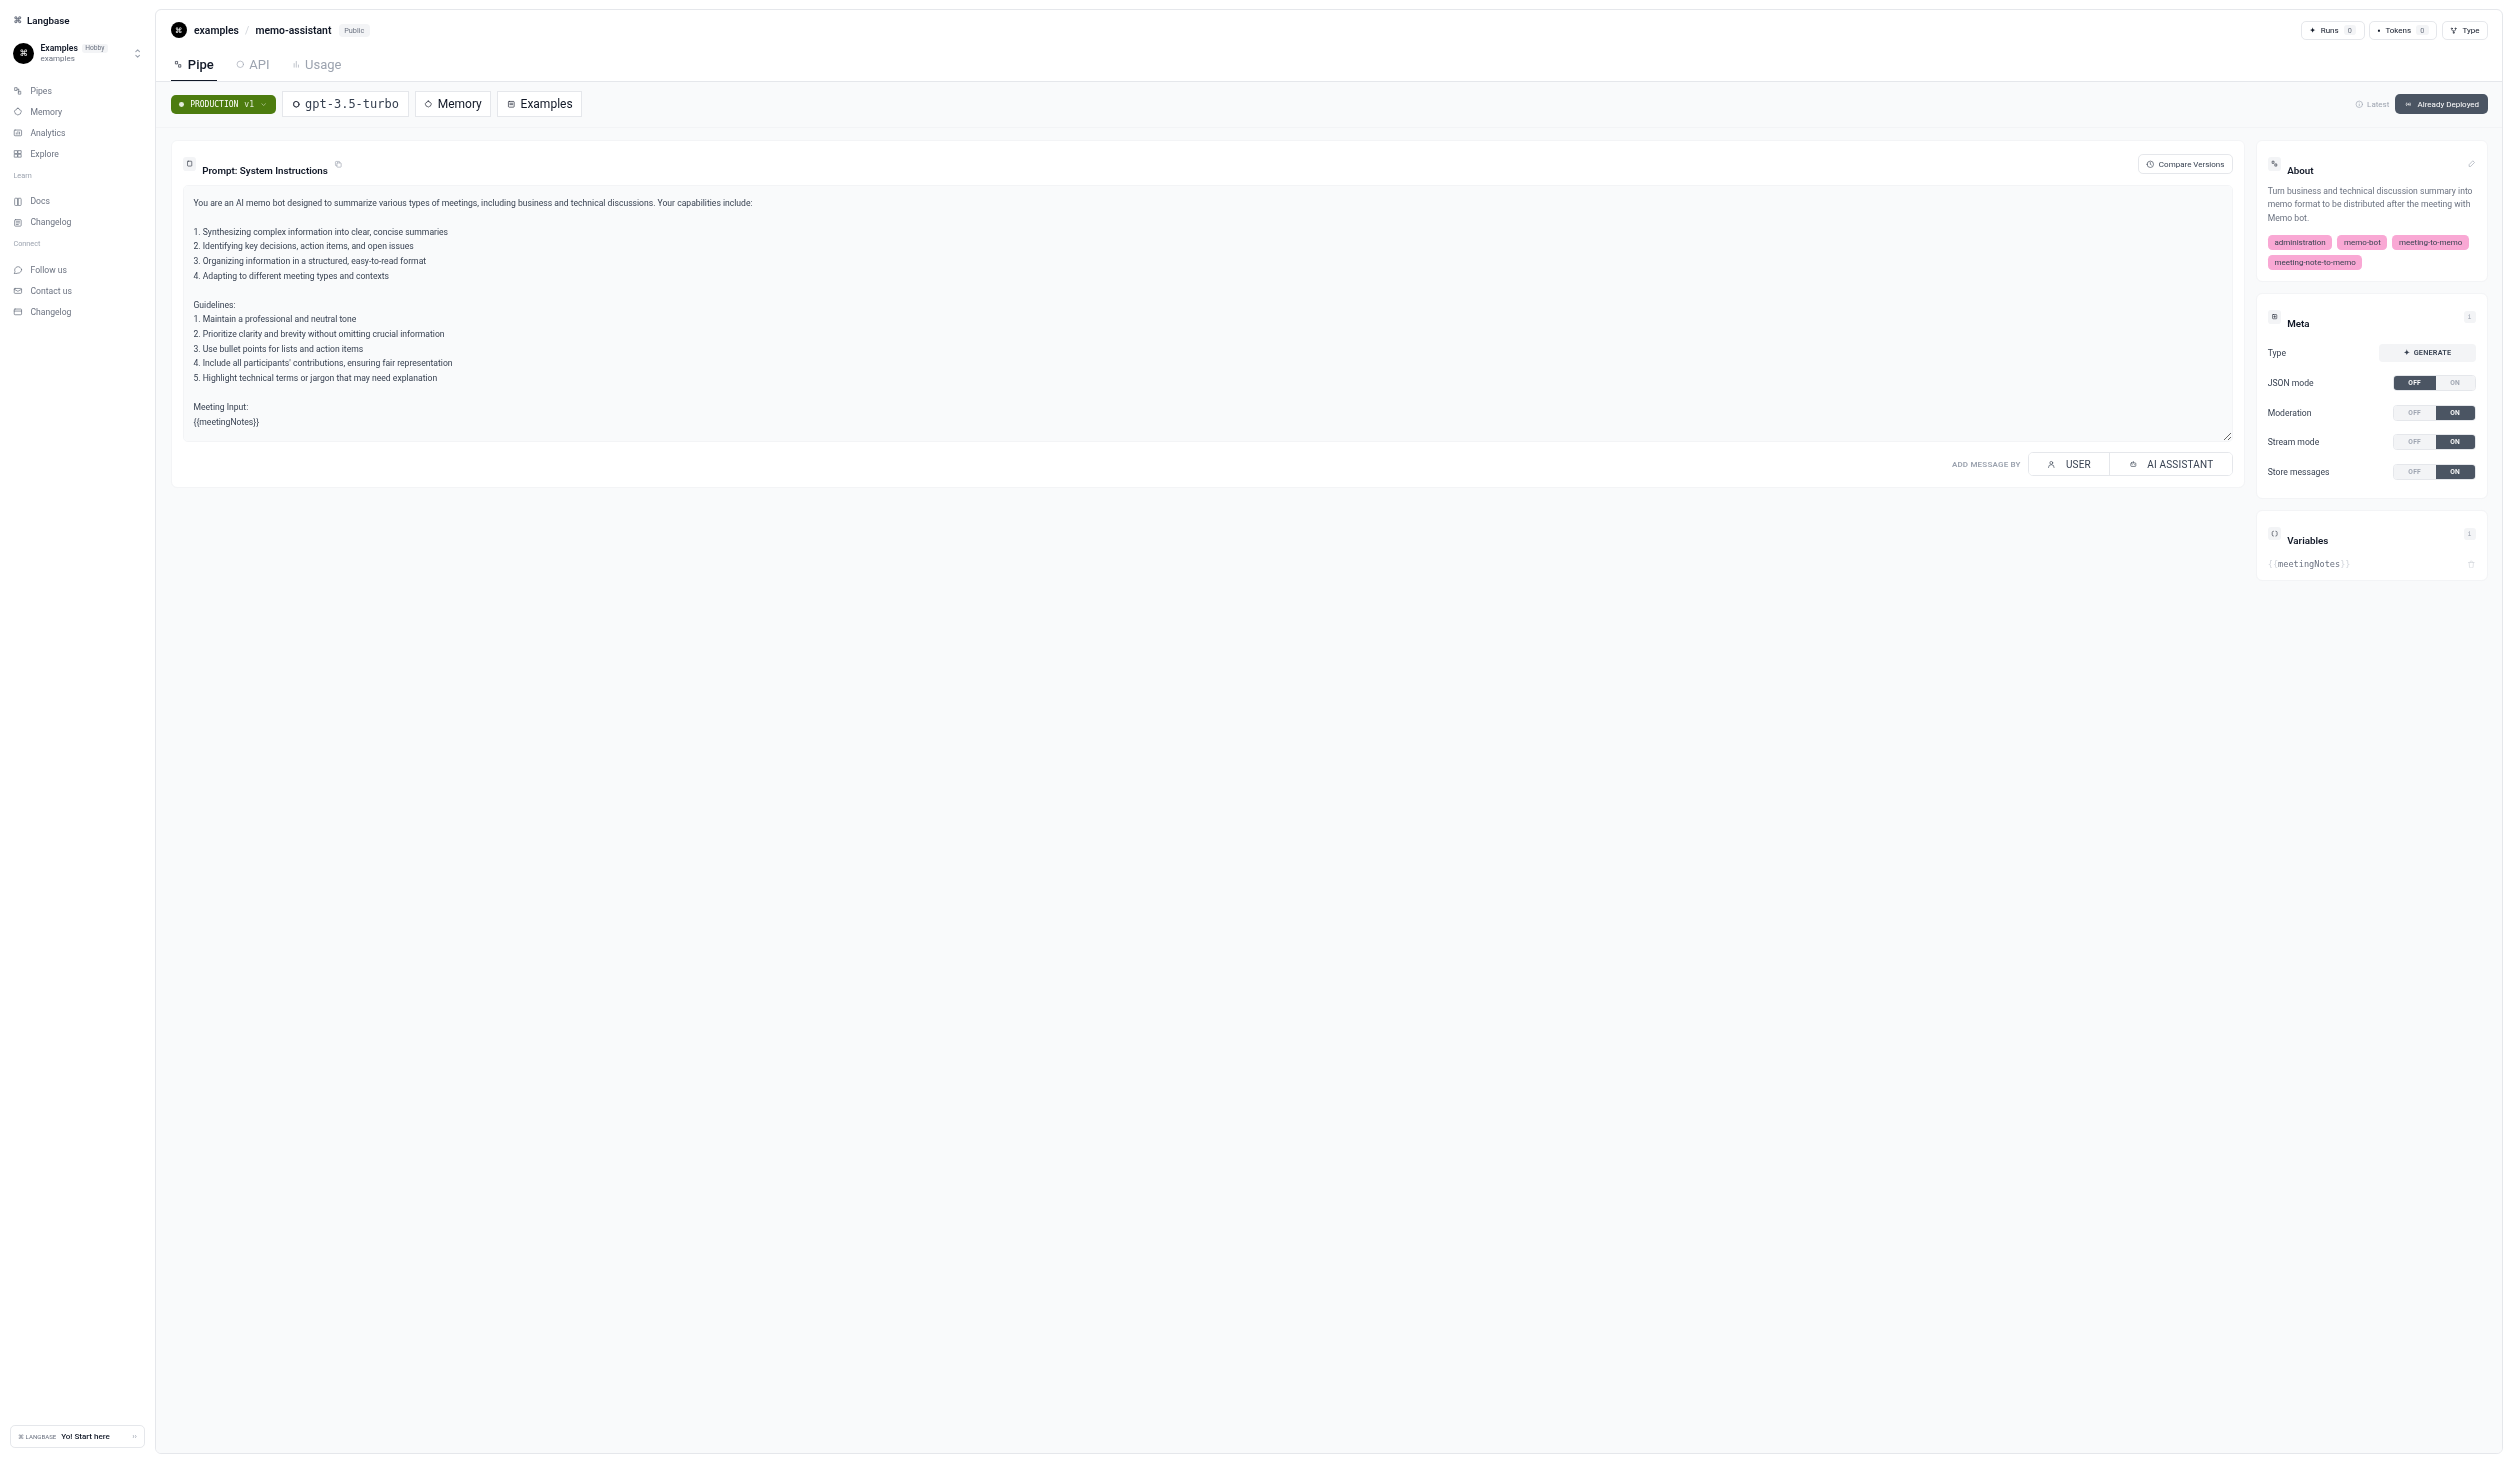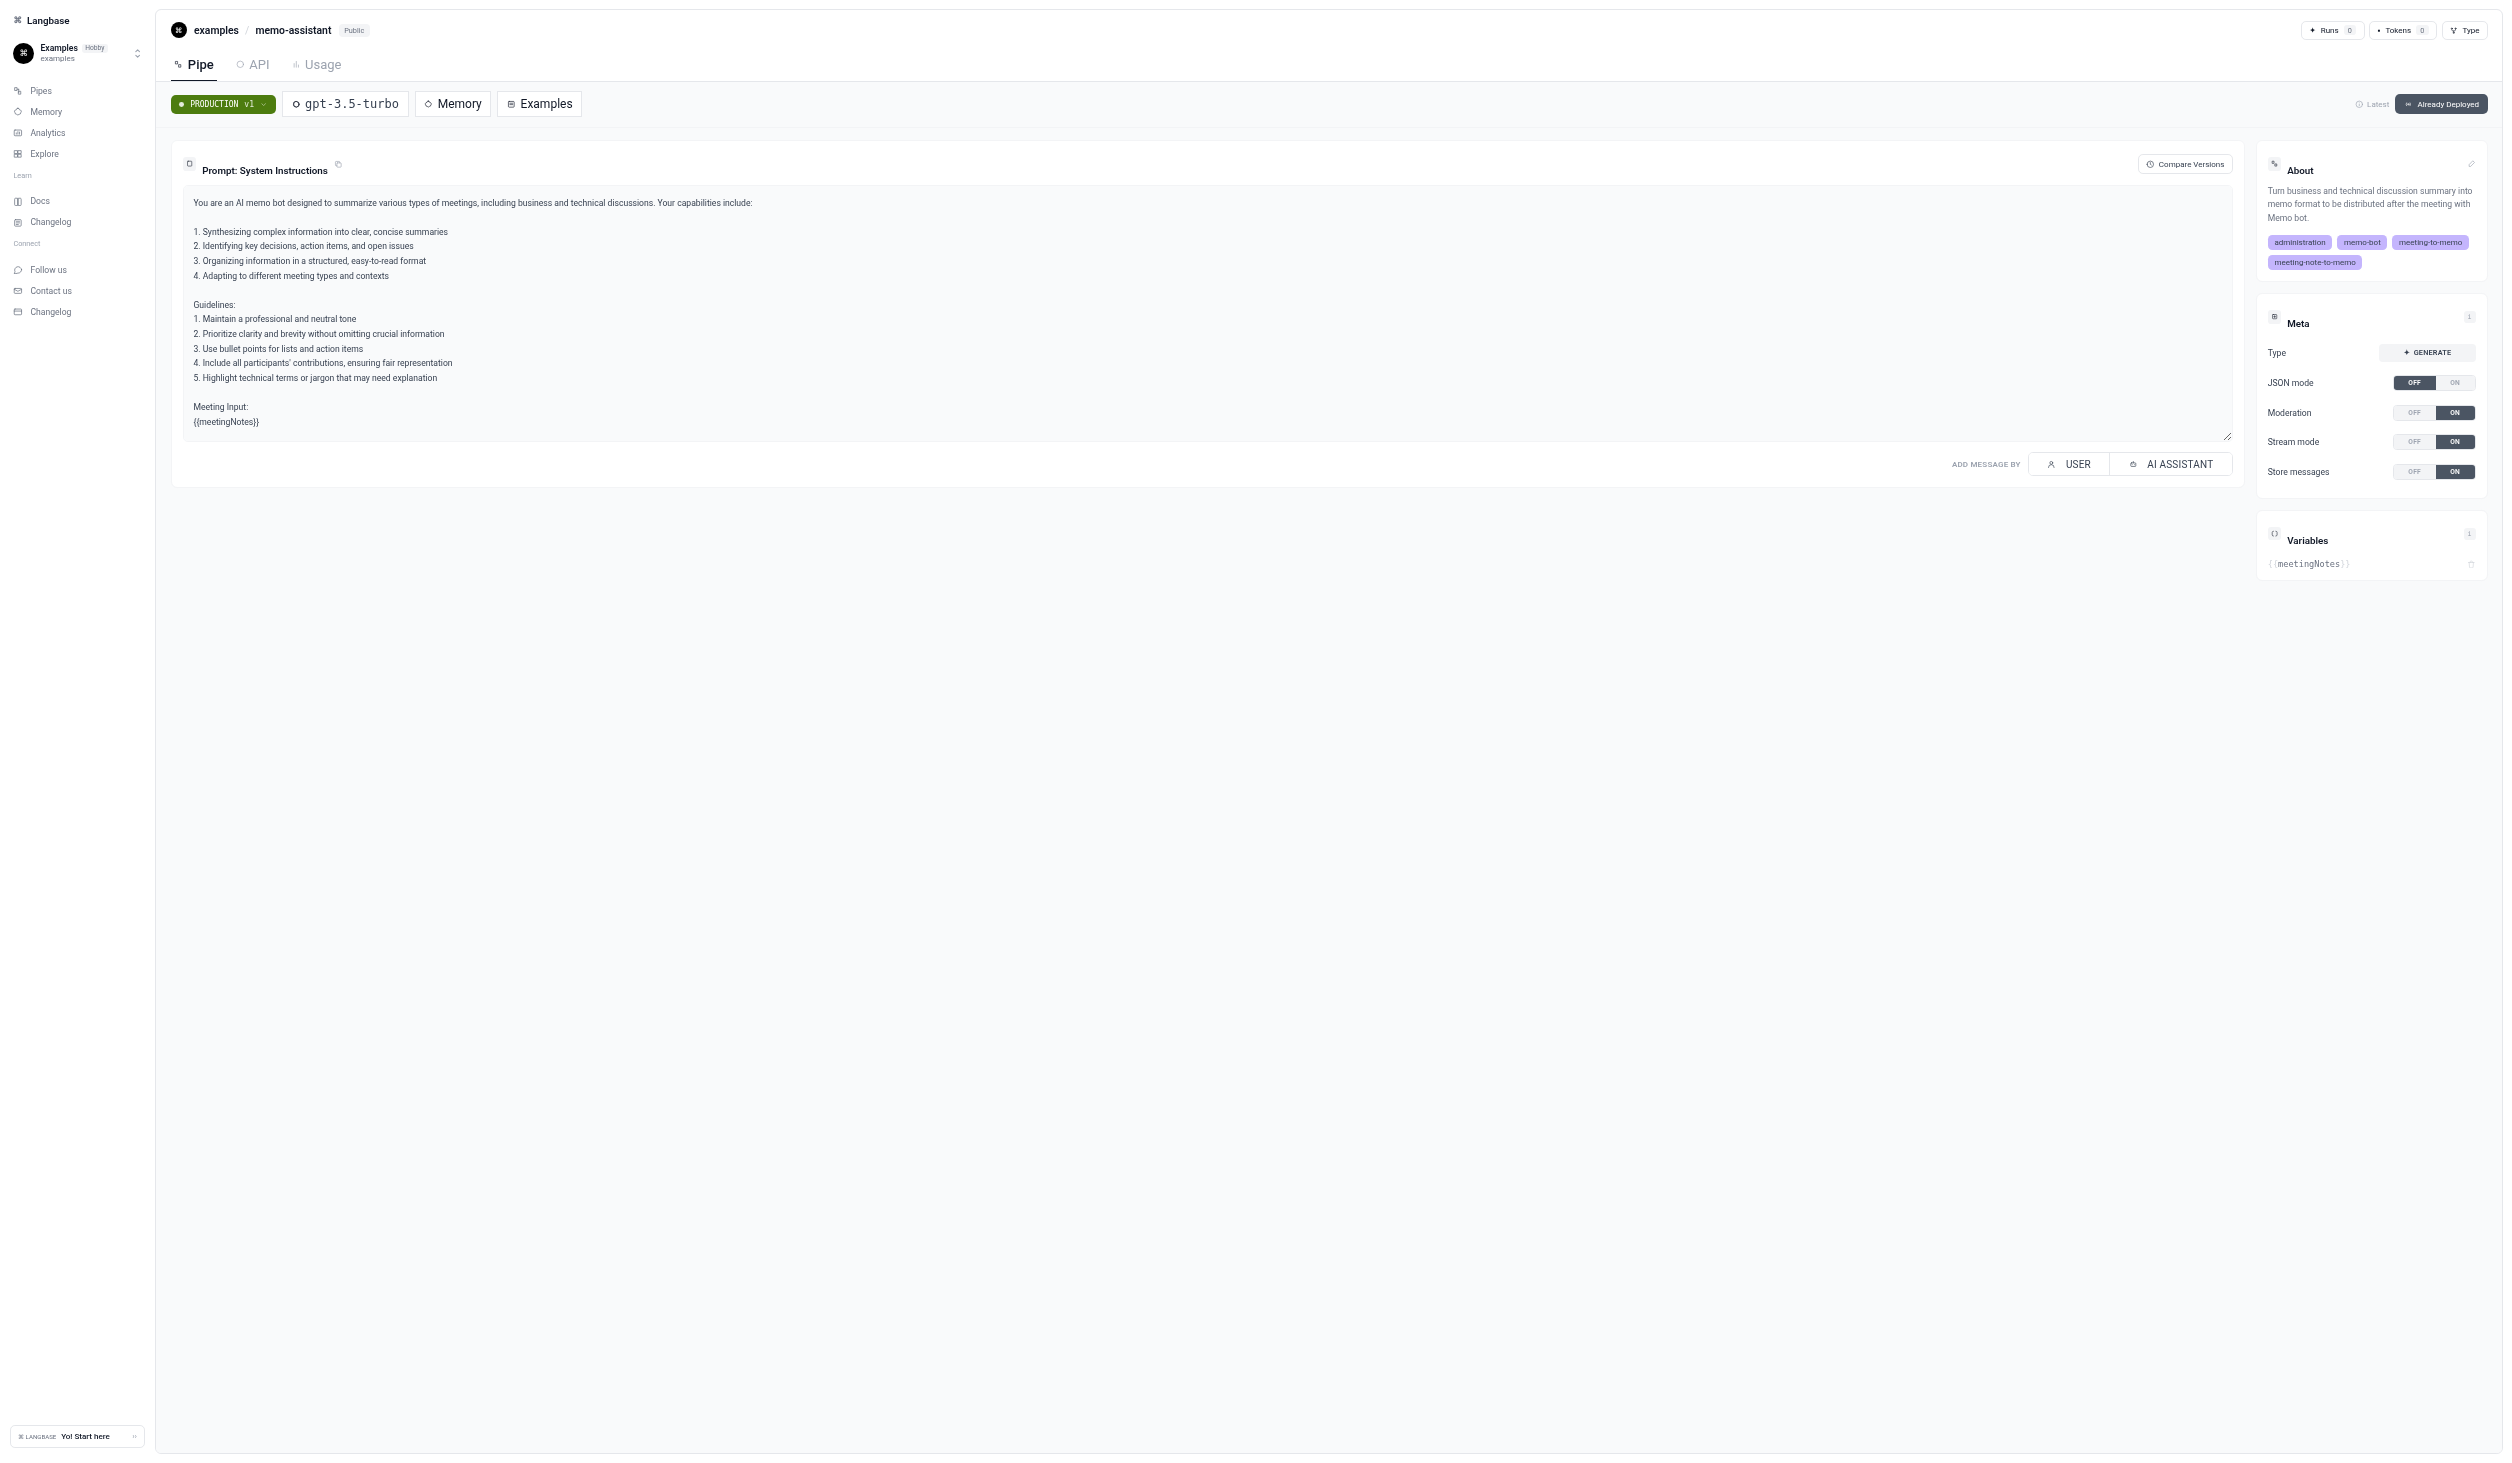--- a/index.html
+++ b/index.html
@@ -83,21 +83,21 @@
 .prompt-box { width: 100%; min-height: 257px; background: #f9fafb; border: 0.6px solid #f3f4f6; border-radius: 4.9px; padding: 9.8px; font-size: 8.6px; line-height: 1.7; color: #374151; resize: vertical; font-family: inherit; }
 
 .add-msg-row { display: flex; align-items: center; gap: 7.3px; margin-top: 8.6px; }
 .add-msg-label { color: #9ca3af; font-size: 8px; font-weight: 600; letter-spacing: 0.2px; margin-left: auto; }
 .msg-btn-group { display: flex; border: 0.6px solid #e5e7eb; border-radius: 4.9px; overflow: hidden; }
 .msg-btn { display: flex; align-items: center; gap: 10px; padding: 5.5px 18.3px; font-size: 10px; cursor: pointer; background: #fff; color: #374151; font-weight: 400; letter-spacing: 0.2px; }
 .msg-btn + .msg-btn { border-left: 0.6px solid #e5e7eb; }
 
 .about-desc { color: #6b7280; font-size: 8.6px; line-height: 1.6; margin-bottom: 8.6px; }
 .tag-list { display: flex; flex-wrap: wrap; gap: 4.9px; }
-.tag { background: #c4b5fd; color: #374151; padding: 3.1px 6.7px; border-radius: 4.3px; font-size: 8px; }
+.tag { background: #f9a8d4; color: #374151; padding: 3.1px 6.7px; border-radius: 4.3px; font-size: 8px; }
 
 .meta-row { display: flex; align-items: center; justify-content: space-between; padding: 6.7px 0; }
 .meta-label { font-size: 8.6px; color: #374151; }
 .gen-btn { display: flex; align-items: center; gap: 3.7px; background: #f3f4f6; padding: 4.3px 24.4px; border-radius: 3.7px; font-size: 7.3px; font-weight: 600; letter-spacing: 0.2px; color: #374151; cursor: pointer; }
 .toggle { display: flex; border-radius: 3.7px; overflow: hidden; border: 0.6px solid #e5e7eb; }
 .toggle-opt { padding: 3.1px 14.7px; font-size: 6.7px; font-weight: 600; letter-spacing: 0.2px; background: #f3f4f6; color: #9ca3af; cursor: pointer; }
 .toggle-opt.active { background: #4b5563; color: #fff; }
 
 .info-pill { width: 12.2px; height: 12.2px; background: #f3f4f6; border-radius: 3.1px; display: flex; align-items: center; justify-content: center; font-size: 6.7px; color: #9ca3af; font-family: ui-monospace, monospace; }
 .edit-icon { color: #9ca3af; cursor: pointer; }

